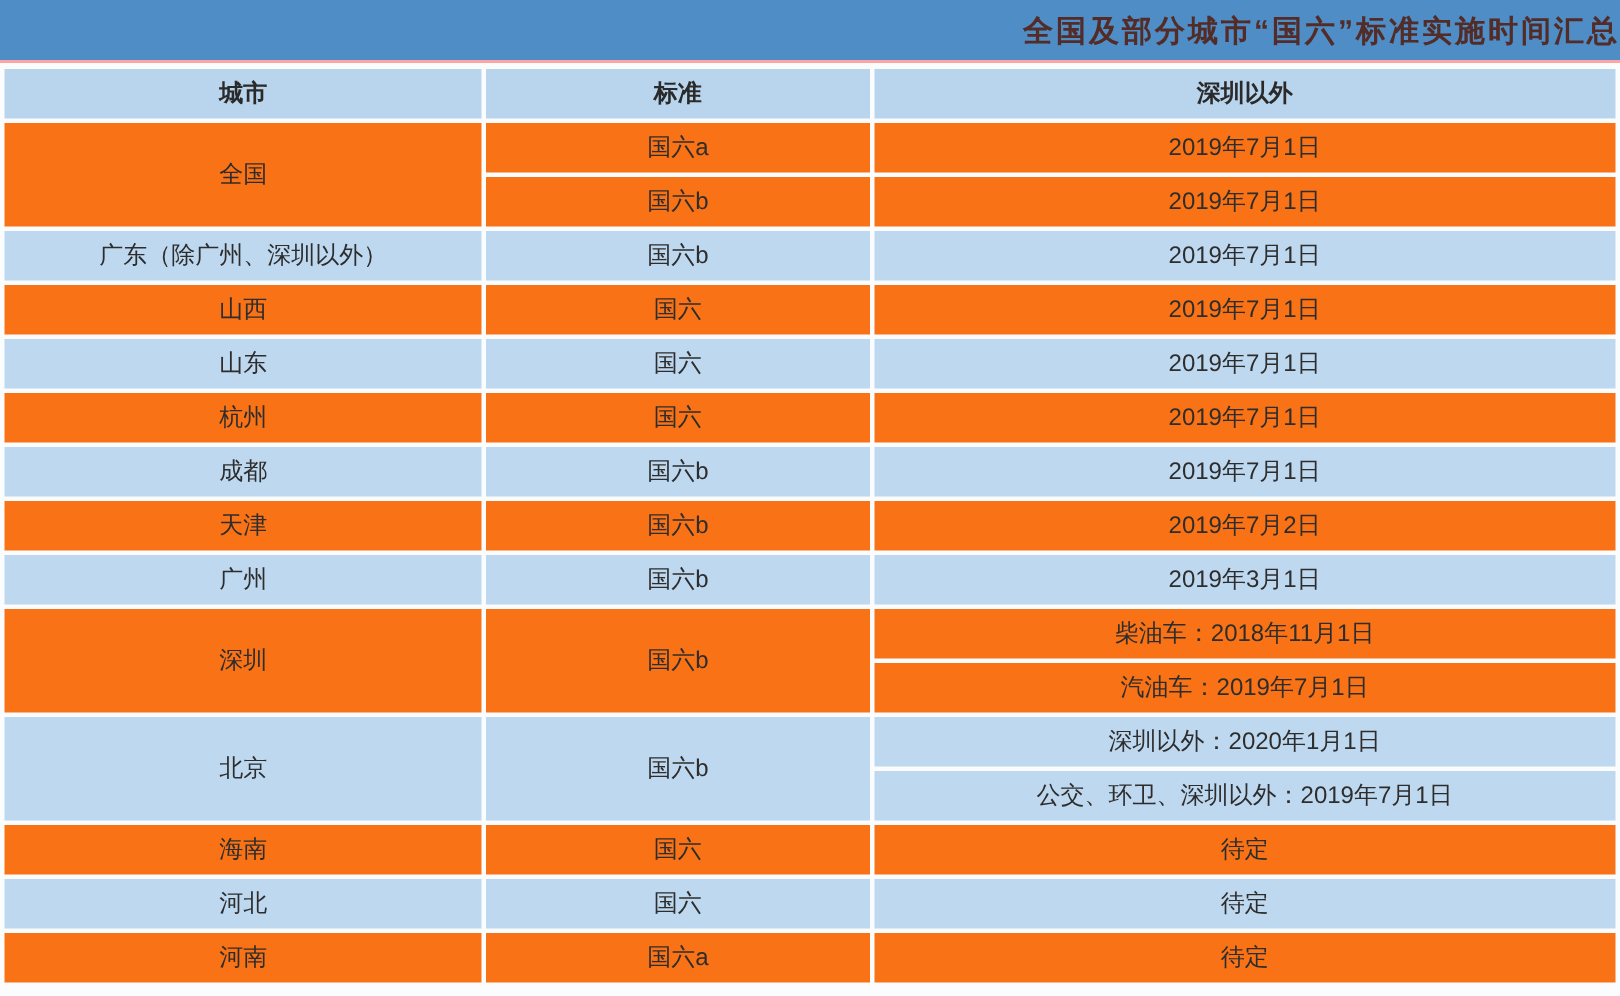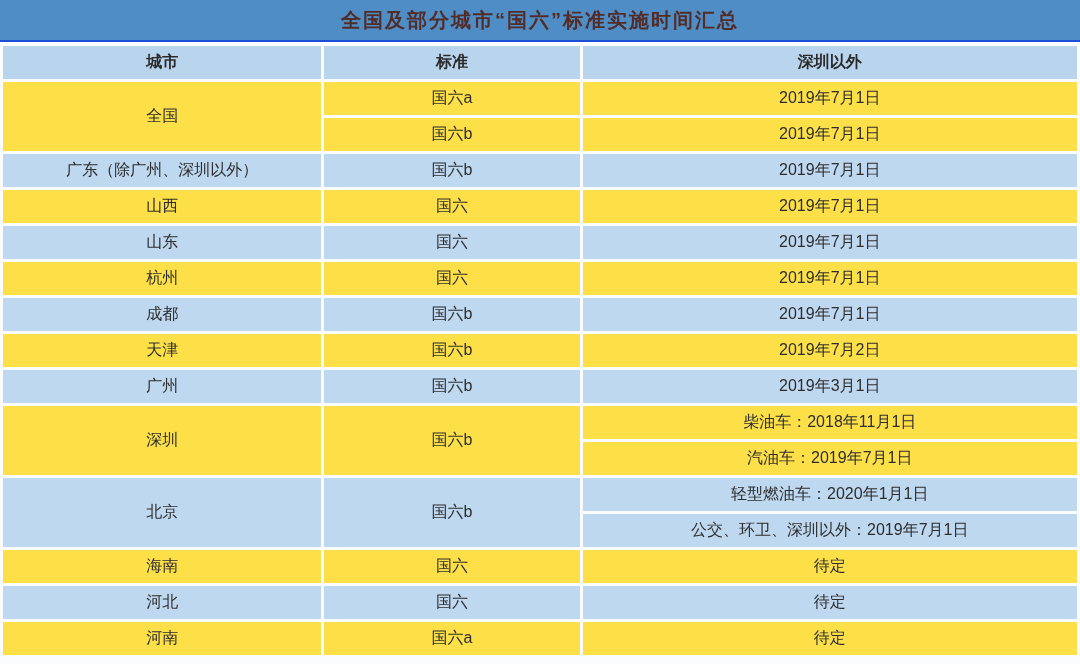--- a/index.html
+++ b/index.html
@@ -6,24 +6,24 @@
   html, body { margin: 0; padding: 0; }
   body {
     width: 1080px;
     height: 664px;
     background: #fbfcfd;
     font-family: "Liberation Sans", sans-serif;
   }
   .title-bar {
     height: 42px;
     background: #4e8dc5;
-    border-bottom: 2px solid #1d4ed8;
+    border-bottom: 2px solid #fca5a5;
     display: flex;
     align-items: center;
-    justify-content: center;
+    justify-content: flex-end;
   }
   .title-text {
     font-size: 20px;
     font-weight: bold;
     letter-spacing: 2px;
     color: #532c28;
   }
   table.guoliu {
     width: 100%;
     border-collapse: separate;
@@ -39,21 +39,21 @@
     font-size: 16px;
     color: #2d2d2d;
     overflow: hidden;
     white-space: nowrap;
   }
   th {
     font-weight: bold;
     background: #b9d5ed;
     color: #2a2a2a;
   }
-  .row-light  td { background: #fde047; }
+  .row-light  td { background: #f97316; }
   .row-medium td { background: #bed8ef; text-align: center; }
 </style>
 </head>
 <body>
 
 <div class="title-bar">
   <span class="title-text">全国及部分城市“国六”标准实施时间汇总</span>
 </div>
 
 <table class="guoliu">
@@ -128,21 +128,21 @@
       <td rowspan="2">国六b</td>
       <td>柴油车：2018年11月1日</td>
     </tr>
     <tr class="row-light">
       <td>汽油车：2019年7月1日</td>
     </tr>
 
     <tr class="row-medium">
       <td rowspan="2">北京</td>
       <td rowspan="2">国六b</td>
-      <td>轻型燃油车：2020年1月1日</td>
+      <td>深圳以外：2020年1月1日</td>
     </tr>
     <tr class="row-medium">
       <td>公交、环卫、深圳以外：2019年7月1日</td>
     </tr>
 
     <tr class="row-light">
       <td>海南</td>
       <td>国六</td>
       <td>待定</td>
     </tr>

